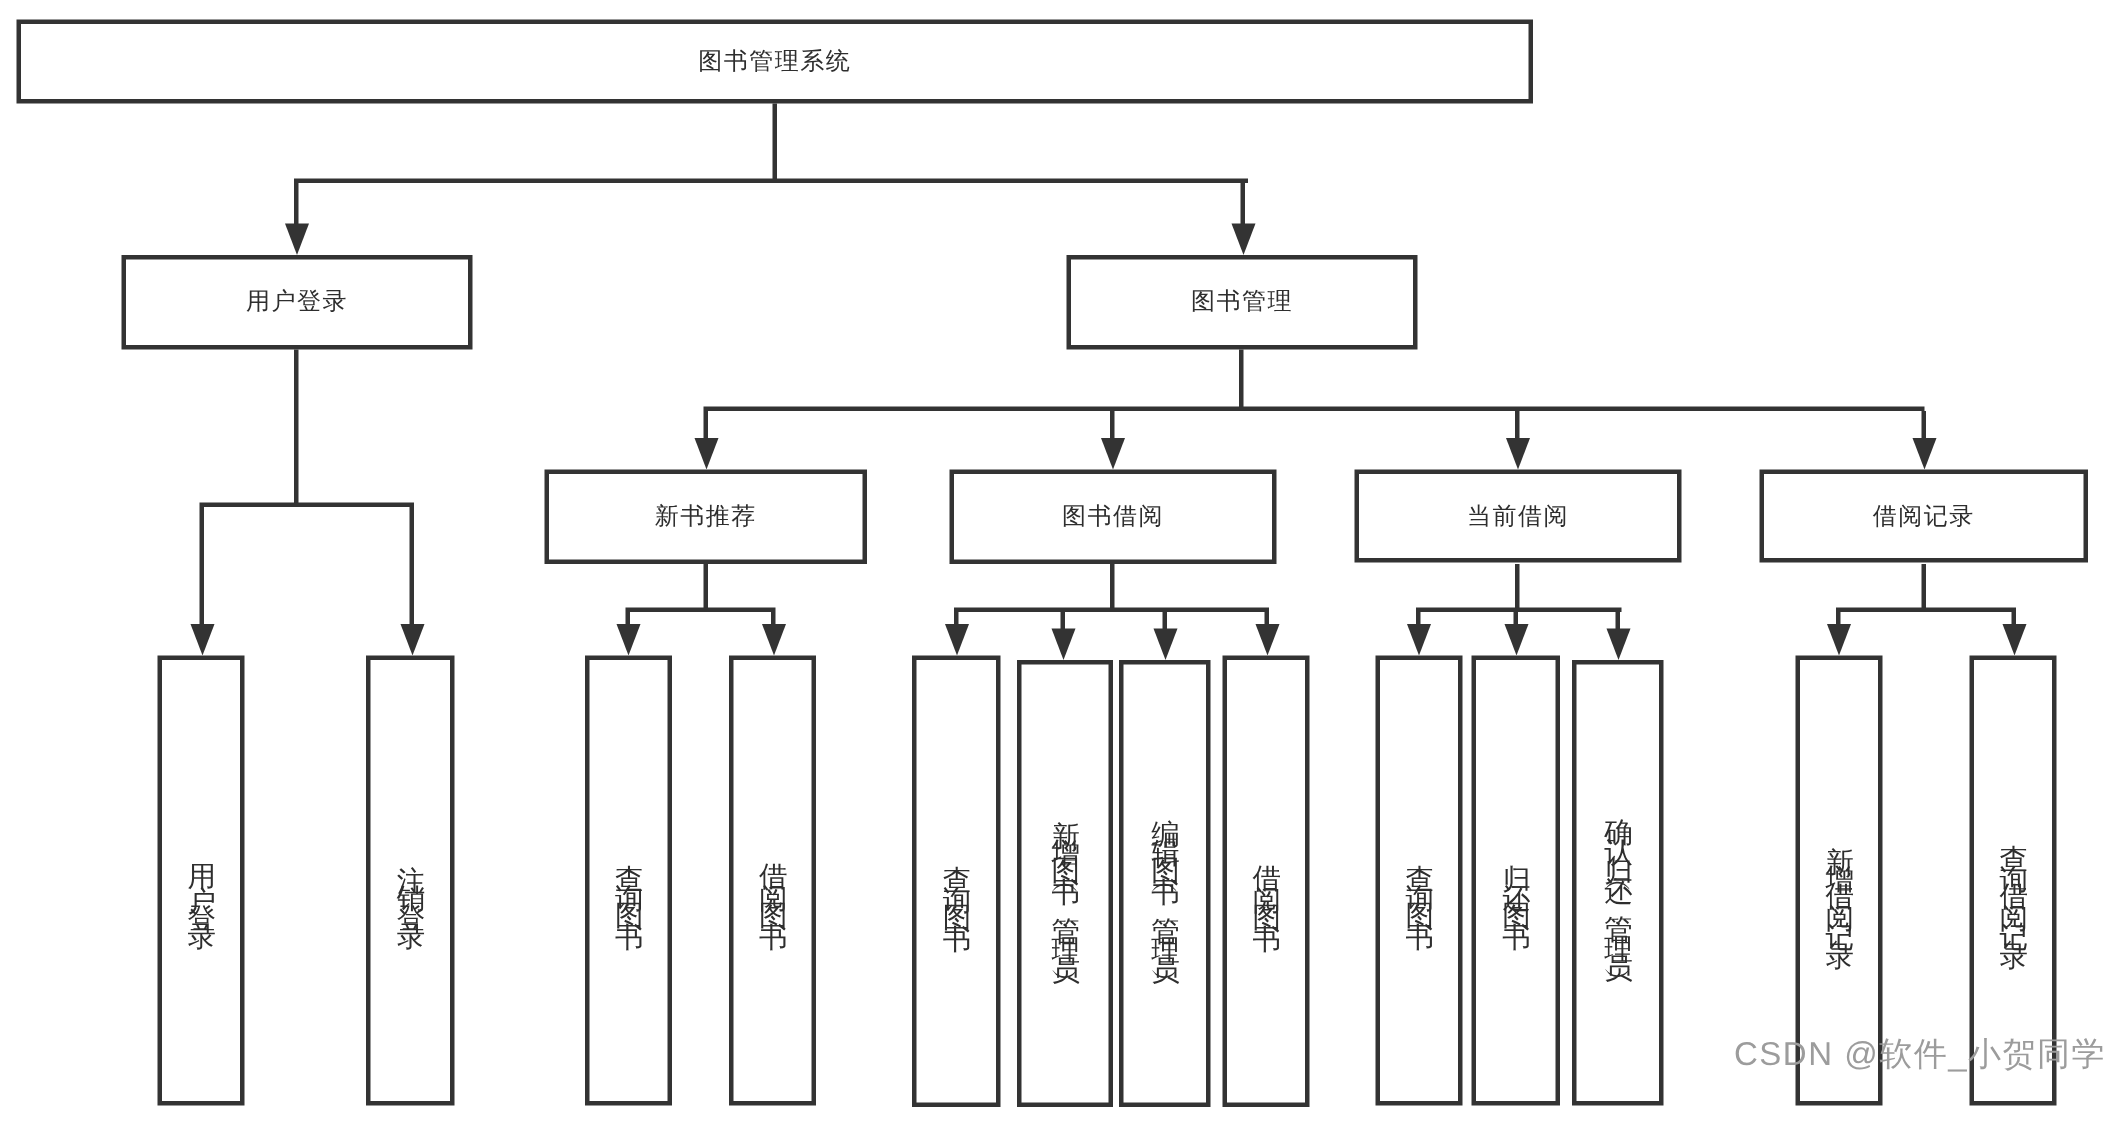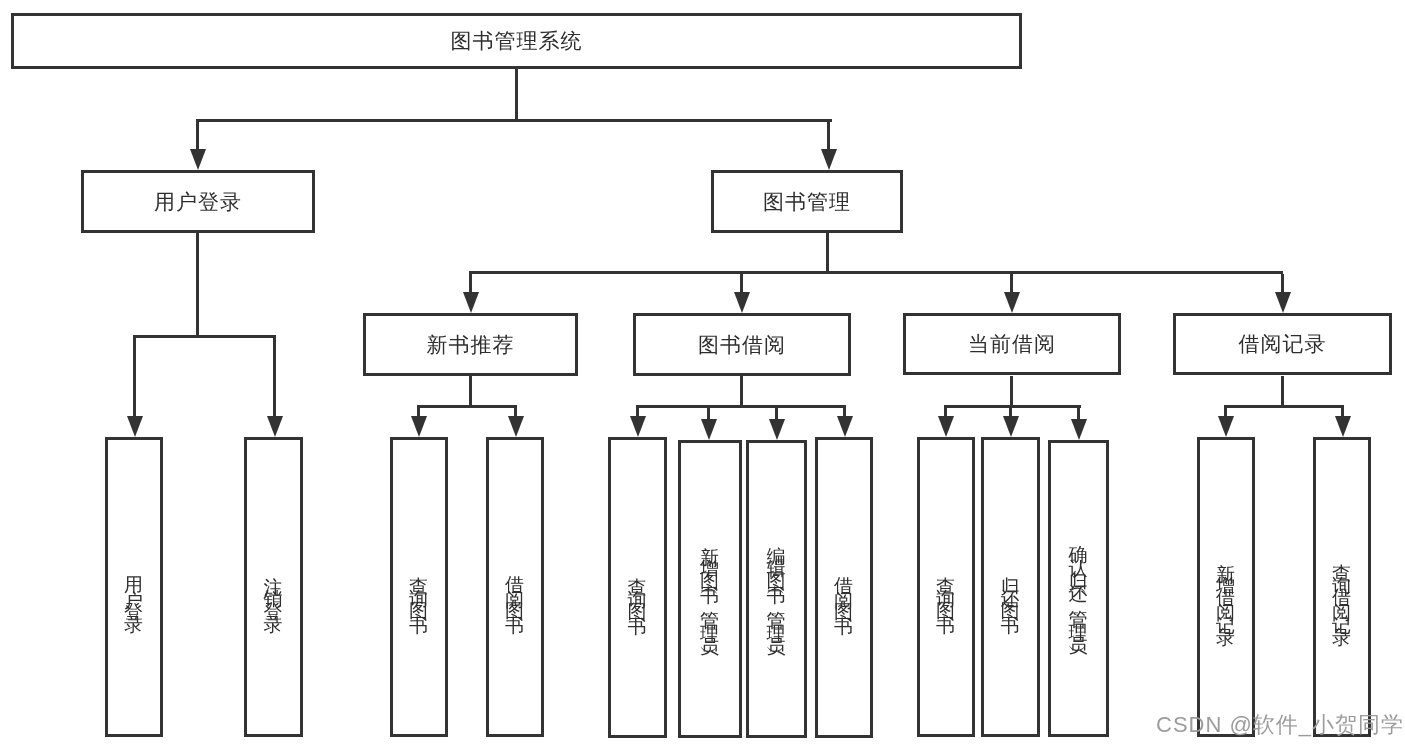--- a/index.html
+++ b/index.html
@@ -12,21 +12,21 @@
     overflow: hidden;
   }
   .hbox {
     position: absolute;
     box-sizing: border-box;
     border: 3px solid #333333;
     background: #ffffff;
     display: flex;
     align-items: center;
     justify-content: center;
-    font-size: 21px;
+    font-size: 16px;
     letter-spacing: 1px;
     color: #2e2e2e;
   }
   .vbox {
     position: absolute;
     box-sizing: border-box;
     border: 3px solid #333333;
     background: #ffffff;
     display: flex;
     align-items: center;
@@ -46,21 +46,21 @@
   .arr {
     position: absolute;
     width: 0; height: 0;
     border-left: 8px solid transparent;
     border-right: 8px solid transparent;
     border-top: 21px solid #333333;
   }
   .watermark {
     position: absolute;
     left: 1156px;
-    top: 710px;
+    top: 688px;
     font-size: 22px;
     color: #9c9c9c;
     letter-spacing: 1px;
     z-index: 5;
     white-space: nowrap;
   }
 </style>
 </head>
 <body>
 
@@ -73,21 +73,21 @@
   <div class="vline" style="left:515px; top:69px; height:51px;"></div>
   <div class="hline" style="left:196px; top:119px; width:636px;"></div>
   <div class="vline" style="left:196px; top:122px; height:30px;"></div>
   <div class="arr" style="left:190px; top:149px;"></div>
   <div class="vline" style="left:827px; top:122px; height:30px;"></div>
   <div class="arr" style="left:821px; top:149px;"></div>
 
   <div class="hbox" style="left:81px; top:170px; width:234px; height:63px;">
     <span>用户登录</span>
   </div>
-  <div class="hbox" style="left:711px; top:170px; width:192px; height:63px;font-family:Liberation Mono, monospace;">
+  <div class="hbox" style="left:711px; top:170px; width:234px; height:63px;font-family:Liberation Mono, monospace;">
     <span>图书管理</span>
   </div>
 
   <div class="vline" style="left:196px; top:233px; height:105px;"></div>
   <div class="hline" style="left:133px; top:335px; width:143px;"></div>
   <div class="vline" style="left:133px; top:338px; height:80px;"></div>
   <div class="arr" style="left:127px; top:416px;"></div>
   <div class="vline" style="left:273px; top:338px; height:80px;"></div>
   <div class="arr" style="left:267px; top:416px;"></div>
 

